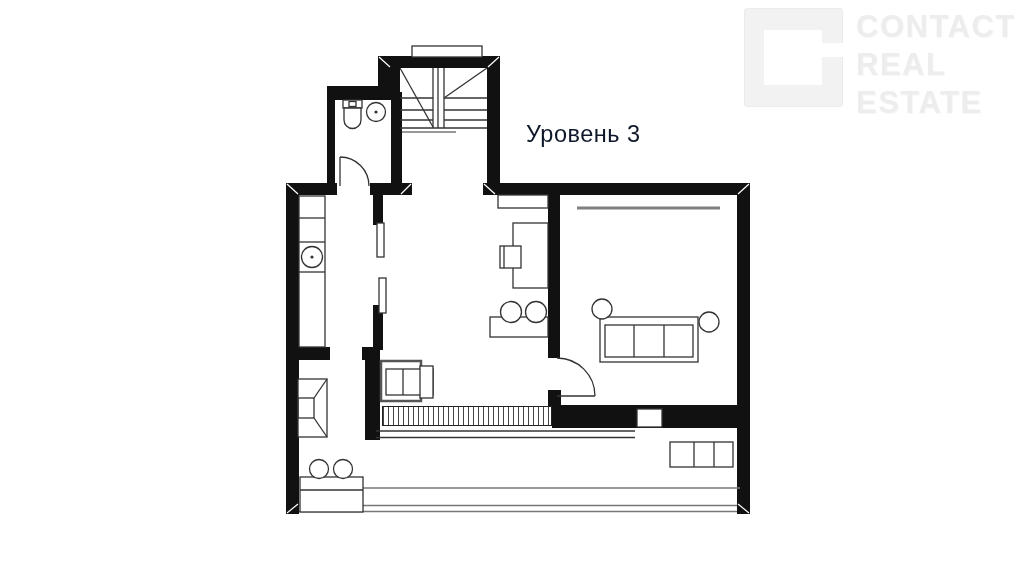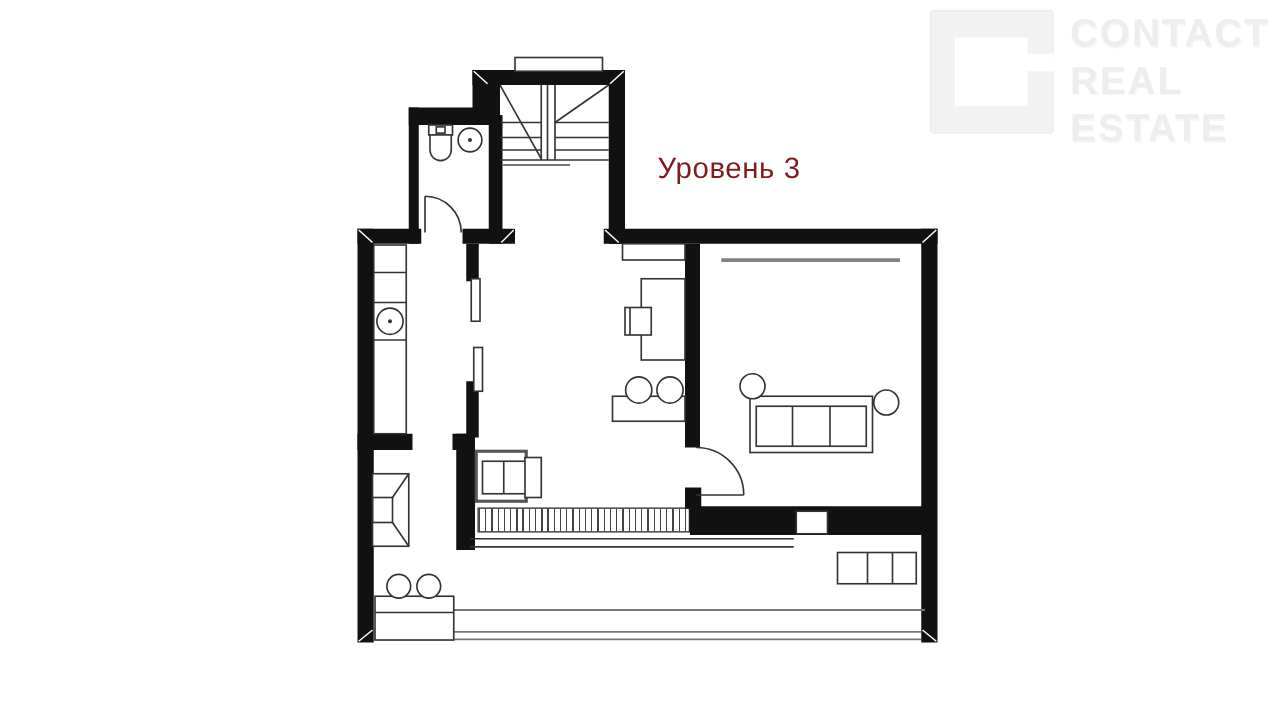--- a/index.html
+++ b/index.html
@@ -7,21 +7,21 @@
     position:relative;width:1021px;height:577px;background:#ffffff;overflow:hidden;
     font-family:"Liberation Sans", sans-serif;
   }
   svg{position:absolute;left:0;top:0;}
   .wall{fill:#111111;stroke:none;}
   .thin{fill:none;stroke:#333333;stroke-width:1.3;}
   .thin-f{fill:#ffffff;stroke:#333333;stroke-width:1.3;}
   .gray{fill:none;stroke:#777777;stroke-width:1.5;}
   .miter{stroke:#ffffff;stroke-width:1.2;}
   #plan-title{
-    position:absolute;left:526px;top:121px;font-size:23.5px;color:#7f1d1d;
+    position:absolute;left:526px;top:121px;font-size:23.5px;color:#0f172a;
     letter-spacing:0.5px;
   }
   #hatch-strip{
     position:absolute;left:382px;top:406px;width:170px;height:20px;
     box-sizing:border-box;border:1px solid #222222;background:
     repeating-linear-gradient(90deg,#444444 0px,#444444 1px,#ffffff 1px,#ffffff 5px);
   }
   
   #logo-mark{
     position:absolute;left:744px;top:8px;width:97px;height:97px;

